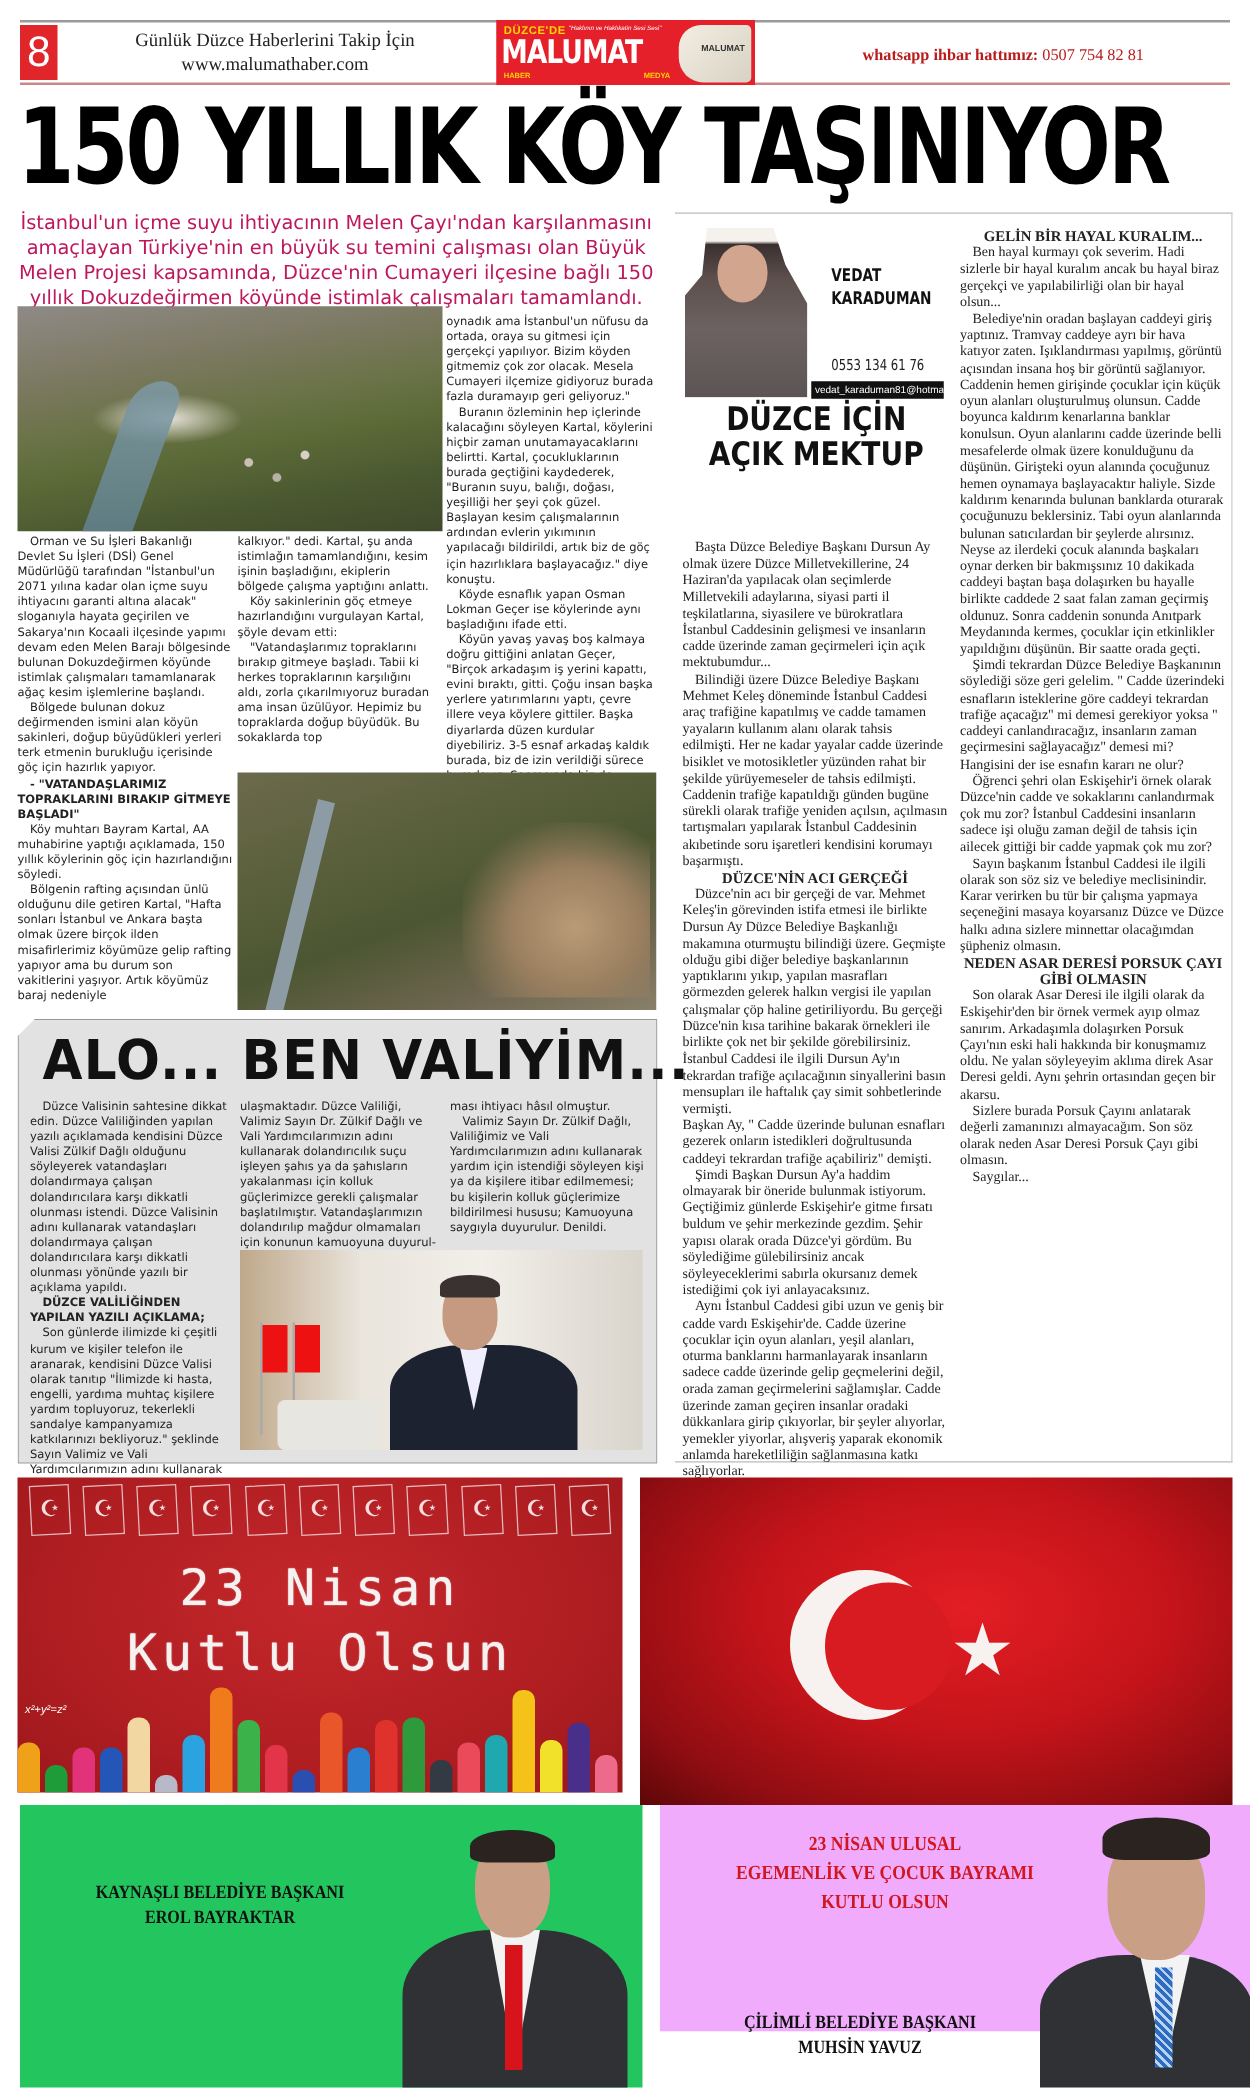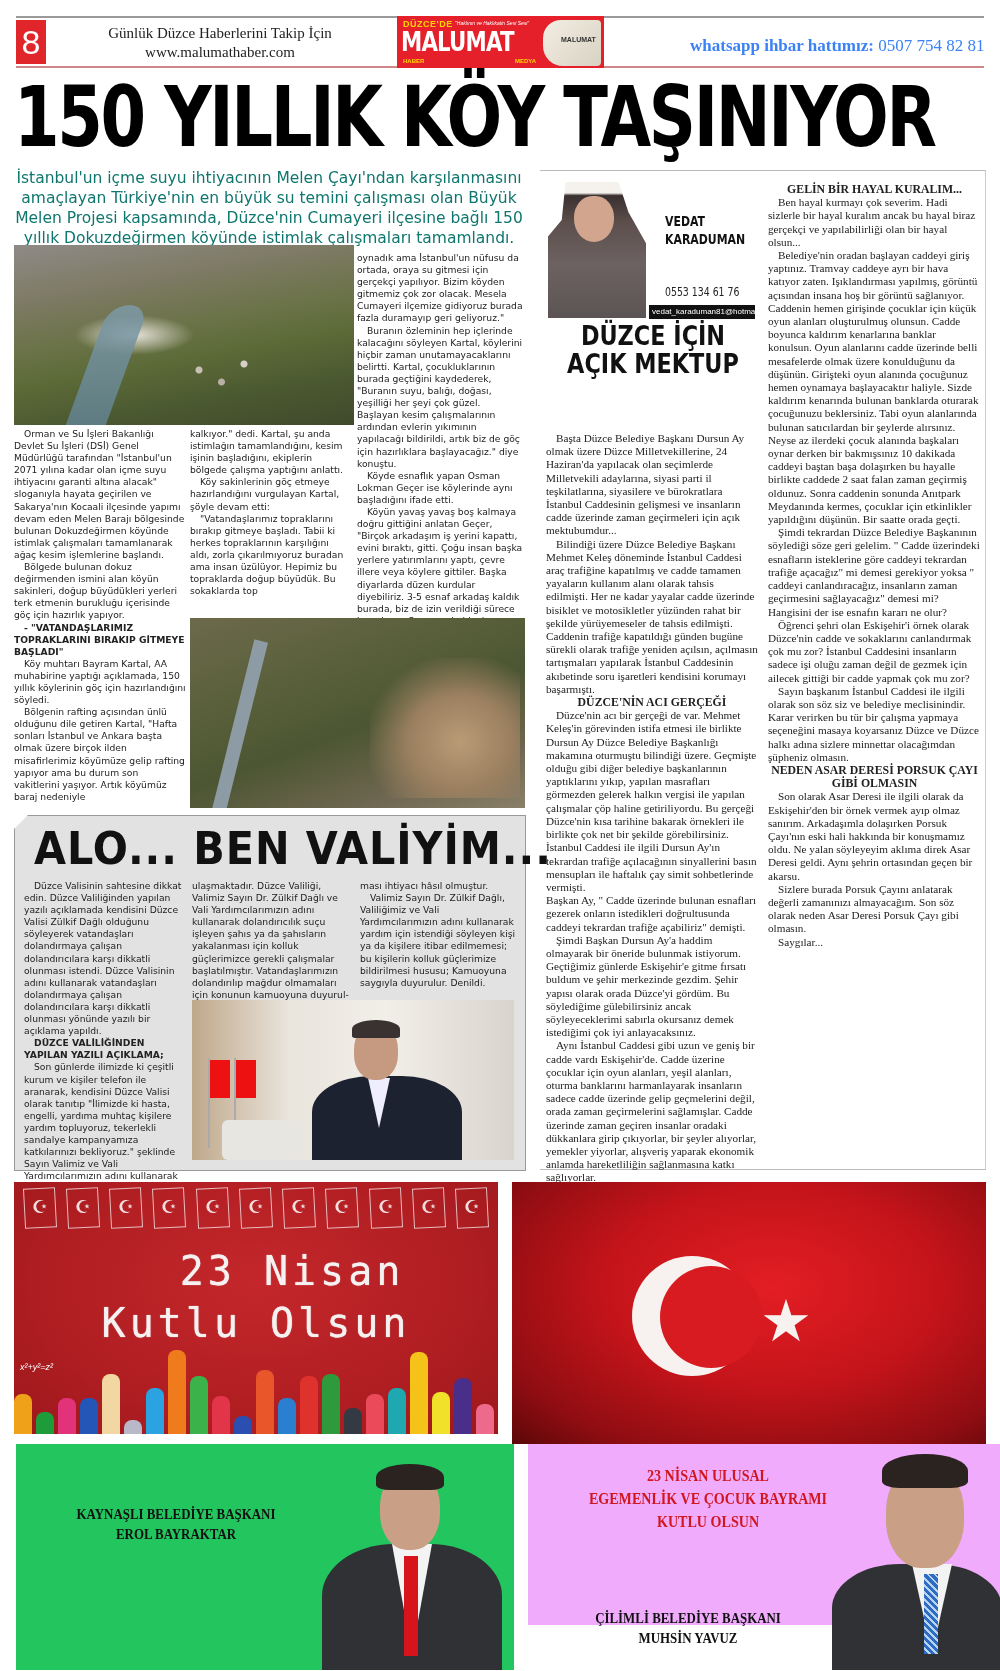--- a/index.html
+++ b/index.html
@@ -12,26 +12,26 @@
   .pagenum { left: 16px; top: 20px; width: 30px; height: 44px; background: #e0262b; color: #fff; font-family: "Liberation Sans", sans-serif; font-size: 34px; line-height: 44px; text-align: center; font-weight: normal; }
   .follow { left: 80px; top: 24px; width: 280px; text-align: center; font-family: "Liberation Serif", serif; font-size: 15px; line-height: 19px; color: #222; }
   .logo { left: 397px; top: 16px; width: 207px; height: 52px; background: #e5202a; overflow: hidden; }
   .logo .l1 { position: absolute; left: 6px; top: 3px; font-size: 9px; color: #ffd400; font-weight: bold; letter-spacing: 0.5px; }
   .logo .slogan { position: absolute; left: 58px; top: 4px; font-size: 5px; color: #fff; font-style: italic; }
   .logo .brand { position: absolute; left: 4px; top: 11px; font-family: "DejaVu Sans", sans-serif; font-size: 26px; font-weight: bold; color: #fff; letter-spacing: -1px; transform: scaleX(0.82); transform-origin: left top; }
   .logo .h1 { position: absolute; left: 6px; top: 42px; font-size: 6px; color: #ffd400; font-weight: bold; }
   .logo .h2 { position: absolute; left: 118px; top: 42px; font-size: 6px; color: #ffd400; font-weight: bold; }
   .logo .paper { position: absolute; left: 146px; top: 4px; width: 58px; height: 46px; background: linear-gradient(135deg,#f3eee2,#d8d2c4); border-radius: 18px 4px 4px 20px; }
   .logo .paper span { position: absolute; left: 18px; top: 16px; font-size: 7px; font-weight: bold; color: #333; }
-  .whatsapp { left: 690px; top: 36px; font-family: "Liberation Serif", serif; font-size: 17px; color: #3b82f6; }
+  .whatsapp { left: 690px; top: 36px; font-family: "Liberation Serif", serif; font-size: 13px; color: #b91c1c; }
   .whatsapp b { font-weight: bold; }
 
   
   .headline { left: 14px; top: 72px; width: 975px; height: 90px; font-family: "DejaVu Sans", sans-serif; font-weight: bold; font-size: 84px; line-height: 90px; letter-spacing: -3px; white-space: nowrap; transform: scaleX(0.78); transform-origin: left top; color: #000; }
-  .lede { left: 14px; top: 168px; width: 510px; text-align: center; font-family: "DejaVu Sans", sans-serif; font-size: 15.5px; line-height: 20px; color: #0f766e; }
+  .lede { left: 14px; top: 168px; width: 510px; text-align: center; font-family: "DejaVu Sans", sans-serif; font-size: 15.5px; line-height: 20px; color: #be185d; }
 
   
   .col { font-family: "DejaVu Sans", sans-serif; font-size: 9.2px; line-height: 12.1px; color: #222; text-align: left; }
   .col p { text-indent: 10px; }
   .col .sub { font-weight: bold; text-indent: 10px; }
   .serif { font-family: "Liberation Serif", serif; font-size: 11.2px; line-height: 13.2px; color: #222; }
   .serif p { text-indent: 10px; }
   .serif .sub { font-weight: bold; text-align: center; text-indent: 0; font-size: 11.8px; }
 
   
@@ -77,21 +77,21 @@
   .vali-photo .flag.a { left: 18px; } .vali-photo .flag.b { left: 44px; }
   .vali-photo .pole { position:absolute; top: 58px; width: 2px; height: 90px; background:#aaa; }
   .vali-photo .pole.a { left: 16px; } .vali-photo .pole.b { left: 42px; }
   .vali-photo .desk { position:absolute; left: 30px; top: 120px; width: 80px; height: 40px; background:#e8e6e0; border-radius: 6px; }
 
   
   .ad-nisan { left: 14px; top: 1182px; width: 484px; height: 252px; background: radial-gradient(ellipse at 50% 40%, #c4272b 0%, #b01e22 60%, #9c171b 100%); overflow: hidden; }
   .bunting { position:absolute; left: 0; top: 0; width: 100%; height: 60px; display:flex; justify-content: space-around; padding: 6px 4px 0; }
   .bunting span { width: 32px; height: 40px; border: 1px solid rgba(255,255,255,.7); color: rgba(255,255,255,.85); font-size: 18px; text-align:center; line-height: 36px; transform: rotate(-3deg); }
   .chalk { position:absolute; left: 0; width: 100%; text-align:center; font-family: "DejaVu Sans Mono", monospace; color: #f4f1f0; letter-spacing: 4px; text-shadow: 0 0 1px #fff; }
-  .chalk.l1 { top: 66px; font-size: 40px; margin-left: 36px; }
+  .chalk.l1 { top: 66px; font-size: 40px; }
   .chalk.l2 { top: 118px; font-size: 40px; }
   .formula { position:absolute; left: 6px; top: 180px; font-size: 9px; color:#fff; font-style: italic; }
   .crayons { position:absolute; left: 0; bottom: 0; width: 100%; height: 90px; }
   .crayon { position:absolute; bottom: 0; width: 18px; border-radius: 8px 8px 0 0; }
 
   .ad-flag { left: 512px; top: 1182px; width: 474px; height: 262px; background: radial-gradient(ellipse at 55% 40%, #e31e24 0%, #c4141a 45%, #8f0d12 80%, #5c0708 100%); overflow:hidden; }
   .ad-flag .crescent { position:absolute; left: 120px; top: 74px; width: 120px; height: 120px; border-radius: 50%; background: #f7f2f0; }
   .ad-flag .crescent-cut { position:absolute; left: 148px; top: 84px; width: 102px; height: 102px; border-radius: 50%; background: #d81b21; }
   .ad-flag .star { position:absolute; left: 248px; top: 110px; font-size: 58px; color: #f7f2f0; line-height: 1; }
 
@@ -183,21 +183,21 @@
     <p>Düzce'nin acı bir gerçeği de var. Mehmet Keleş'in görevinden istifa etmesi ile birlikte Dursun Ay Düzce Belediye Başkanlığı makamına oturmuştu bilindiği üzere. Geçmişte olduğu gibi diğer belediye başkanlarının yaptıklarını yıkıp, yapılan masrafları görmezden gelerek halkın vergisi ile yapılan çalışmalar çöp haline getiriliyordu. Bu gerçeği Düzce'nin kısa tarihine bakarak örnekleri ile birlikte çok net bir şekilde görebilirsiniz. İstanbul Caddesi ile ilgili Dursun Ay'ın tekrardan trafiğe açılacağının sinyallerini basın mensupları ile haftalık çay simit sohbetlerinde vermişti.</p>
     <p style="text-indent: 0px;">Başkan Ay, " Cadde üzerinde bulunan esnafları gezerek onların istedikleri doğrultusunda caddeyi tekrardan trafiğe açabiliriz" demişti.</p>
     <p>Şimdi Başkan Dursun Ay'a haddim olmayarak bir öneride bulunmak istiyorum. Geçtiğimiz günlerde Eskişehir'e gitme fırsatı buldum ve şehir merkezinde gezdim. Şehir yapısı olarak orada Düzce'yi gördüm. Bu söylediğime gülebilirsiniz ancak söyleyeceklerimi sabırla okursanız demek istediğimi çok iyi anlayacaksınız.</p>
     <p>Aynı İstanbul Caddesi gibi uzun ve geniş bir cadde vardı Eskişehir'de. Cadde üzerine çocuklar için oyun alanları, yeşil alanları, oturma banklarını harmanlayarak insanların sadece cadde üzerinde gelip geçmelerini değil, orada zaman geçirmelerini sağlamışlar. Cadde üzerinde zaman geçiren insanlar oradaki dükkanlara girip çıkıyorlar, bir şeyler alıyorlar, yemekler yiyorlar, alışveriş yaparak ekonomik anlamda hareketliliğin sağlanmasına katkı sağlıyorlar.</p>
   </div>
 <div class="abs serif art2-c2">
     <p class="sub">GELİN BİR HAYAL KURALIM...</p>
     <p>Ben hayal kurmayı çok severim. Hadi sizlerle bir hayal kuralım ancak bu hayal biraz gerçekçi ve yapılabilirliği olan bir hayal olsun...</p>
     <p>Belediye'nin oradan başlayan caddeyi giriş yaptınız. Tramvay caddeye ayrı bir hava katıyor zaten. Işıklandırması yapılmış, görüntü açısından insana hoş bir görüntü sağlanıyor. Caddenin hemen girişinde çocuklar için küçük oyun alanları oluşturulmuş olunsun. Cadde boyunca kaldırım kenarlarına banklar konulsun. Oyun alanlarını cadde üzerinde belli mesafelerde olmak üzere konulduğunu da düşünün. Girişteki oyun alanında çocuğunuz hemen oynamaya başlayacaktır haliyle. Sizde kaldırım kenarında bulunan banklarda oturarak çocuğunuzu beklersiniz. Tabi oyun alanlarında bulunan satıcılardan bir şeylerde alırsınız. Neyse az ilerdeki çocuk alanında başkaları oynar derken bir bakmışsınız 10 dakikada caddeyi baştan başa dolaşırken bu hayalle birlikte caddede 2 saat falan zaman geçirmiş oldunuz. Sonra caddenin sonunda Anıtpark Meydanında kermes, çocuklar için etkinlikler yapıldığını düşünün. Bir saatte orada geçti.</p>
     <p>Şimdi tekrardan Düzce Belediye Başkanının söylediği söze geri gelelim. " Cadde üzerindeki esnafların isteklerine göre caddeyi tekrardan trafiğe açacağız" mi demesi gerekiyor yoksa " caddeyi canlandıracağız, insanların zaman geçirmesini sağlayacağız" demesi mi? Hangisini der ise esnafın kararı ne olur?</p>
-    <p>Öğrenci şehri olan Eskişehir'i örnek olarak Düzce'nin cadde ve sokaklarını canlandırmak çok mu zor? İstanbul Caddesini insanların sadece işi oluğu zaman değil de gezmek için ailecek gittiği bir cadde yapmak çok mu zor?</p>
+    <p>Öğrenci şehri olan Eskişehir'i örnek olarak Düzce'nin cadde ve sokaklarını canlandırmak çok mu zor? İstanbul Caddesini insanların sadece işi oluğu zaman değil de tahsis için ailecek gittiği bir cadde yapmak çok mu zor?</p>
     <p>Sayın başkanım İstanbul Caddesi ile ilgili olarak son söz siz ve belediye meclisinindir. Karar verirken bu tür bir çalışma yapmaya seçeneğini masaya koyarsanız Düzce ve Düzce halkı adına sizlere minnettar olacağımdan şüpheniz olmasın.</p>
     <p class="sub">NEDEN ASAR DERESİ PORSUK ÇAYI GİBİ OLMASIN</p>
     <p>Son olarak Asar Deresi ile ilgili olarak da Eskişehir'den bir örnek vermek ayıp olmaz sanırım. Arkadaşımla dolaşırken Porsuk Çayı'nın eski hali hakkında bir konuşmamız oldu. Ne yalan söyleyeyim aklıma direk Asar Deresi geldi. Aynı şehrin ortasından geçen bir akarsu.</p>
     <p>Sizlere burada Porsuk Çayını anlatarak değerli zamanınızı almayacağım. Son söz olarak neden Asar Deresi Porsuk Çayı gibi olmasın.</p>
     <p>Saygılar...</p>
   </div>
 
 <div class="abs valibox"></div>
 <div class="abs vali-title">ALO... BEN VALİYİM...</div>
 <div class="abs col vali-c1">

